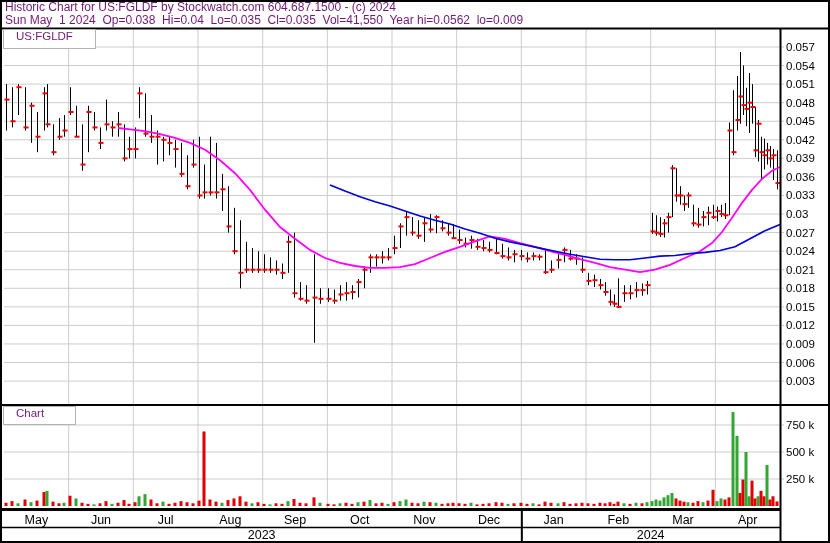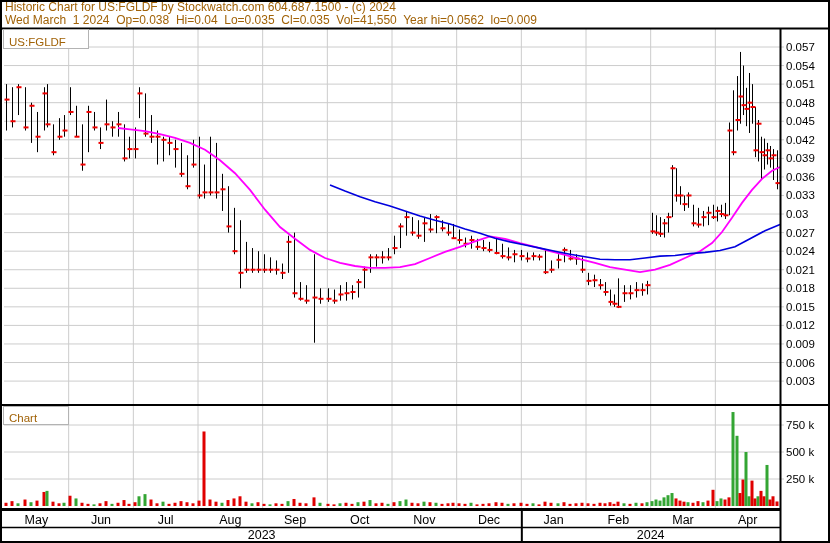--- a/index.html
+++ b/index.html
@@ -1,32 +1,32 @@
 <!DOCTYPE html>
 <html><head>
 <meta charset="utf-8">
 <style>
   html,body{margin:0;padding:0;background:#fff;}
   .root{position:relative;width:830px;height:543px;background:#fff;
-        font-family:"Liberation Sans",sans-serif;color:#a16207;overflow:hidden;}
+        font-family:"Liberation Sans",sans-serif;color:#701a75;overflow:hidden;}
   .hdr{position:absolute;left:5px;font-size:12px;line-height:13px;white-space:pre;}
   #hline1{top:1px;}
   #hline2{top:14px;}
   svg{position:absolute;left:0;top:0;}
   .legendbox{position:absolute;background:#fff;border:1px solid #b3b3b3;
-             font-size:11.5px;padding-left:5px;display:flex;align-items:flex-end;}
+             font-size:11.5px;padding-left:12px;display:flex;align-items:flex-start;}
   #price-legend{left:3px;top:29px;width:79px;height:18px;}
   #vol-legend{left:3px;top:406px;width:59px;height:17px;}
 </style>
 </head>
 <body>
 
 <div class="root">
   <div class="hdr" id="hline1">Historic Chart for US:FGLDF by Stockwatch.com 604.687.1500 - (c) 2024</div>
-  <div class="hdr" id="hline2">Wed March  1 2024  Op=0.038  Hi=0.04  Lo=0.035  Cl=0.035  Vol=41,550  Year hi=0.0562  lo=0.009</div>
+  <div class="hdr" id="hline2">Sun May  1 2024  Op=0.038  Hi=0.04  Lo=0.035  Cl=0.035  Vol=41,550  Year hi=0.0562  lo=0.009</div>
   <svg id="chart-svg" width="830" height="543">
       <line x1="68.66666666666667" y1="29" x2="68.66666666666667" y2="404" stroke="#cccccc" stroke-width="1"></line>
       <line x1="68.66666666666667" y1="406" x2="68.66666666666667" y2="508" stroke="#cccccc" stroke-width="1"></line>
       <line x1="133.33333333333334" y1="29" x2="133.33333333333334" y2="404" stroke="#cccccc" stroke-width="1"></line>
       <line x1="133.33333333333334" y1="406" x2="133.33333333333334" y2="508" stroke="#cccccc" stroke-width="1"></line>
       <line x1="198" y1="29" x2="198" y2="404" stroke="#cccccc" stroke-width="1"></line>
       <line x1="198" y1="406" x2="198" y2="508" stroke="#cccccc" stroke-width="1"></line>
       <line x1="262.6666666666667" y1="29" x2="262.6666666666667" y2="404" stroke="#cccccc" stroke-width="1"></line>
       <line x1="262.6666666666667" y1="406" x2="262.6666666666667" y2="508" stroke="#cccccc" stroke-width="1"></line>
       <line x1="327.3333333333333" y1="29" x2="327.3333333333333" y2="404" stroke="#cccccc" stroke-width="1"></line>

